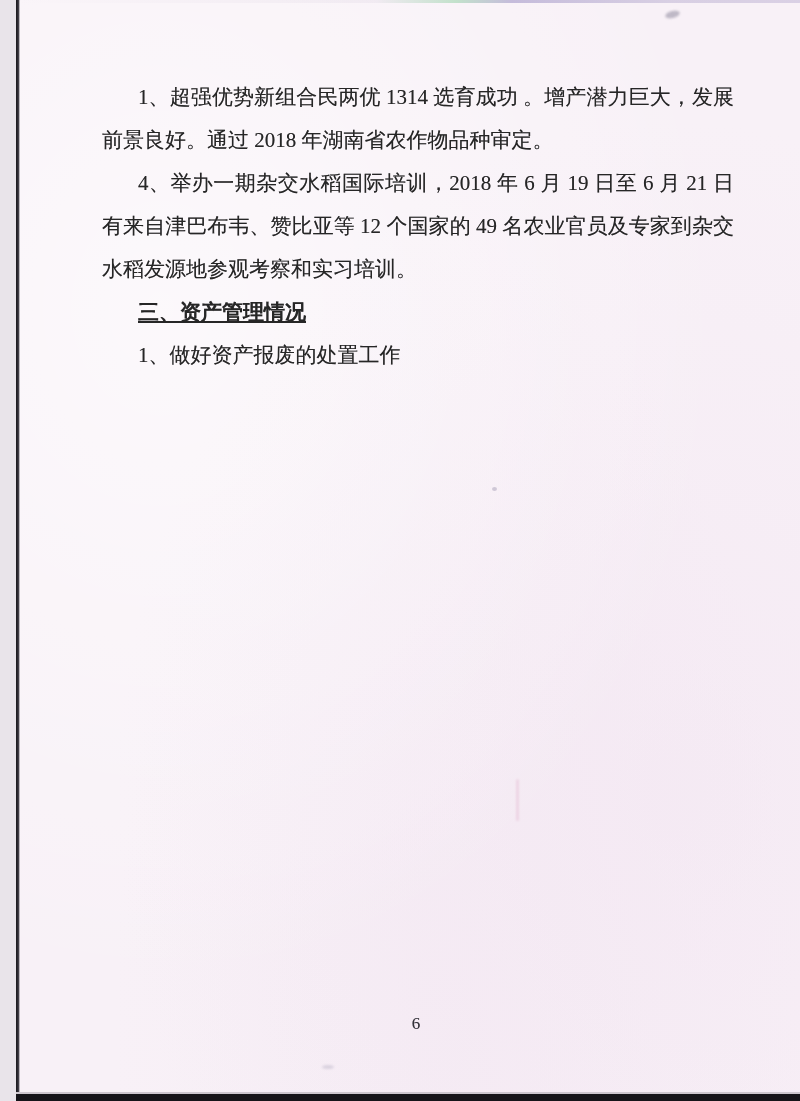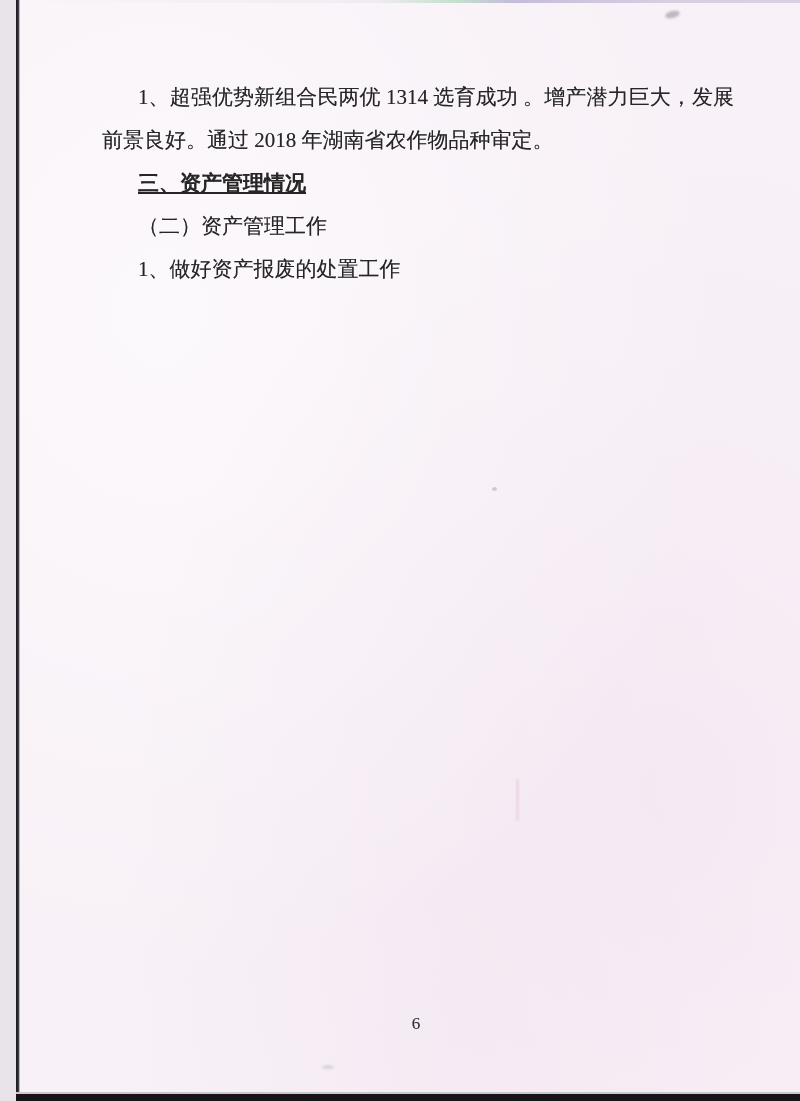--- a/index.html
+++ b/index.html
@@ -107,19 +107,19 @@
   <div class="edge-right"></div>
   <div class="edge-bottom"></div>
 
   <div class="smudge smudge-1"></div>
   <div class="smudge smudge-2"></div>
   <div class="smudge smudge-3"></div>
   <div class="smudge smudge-4"></div>
 
   <div class="doc-body" id="doc-body">
       <p class="para body">1、超强优势新组合民两优 1314 选育成功 。增产潜力巨大，发展前景良好。通过 2018 年湖南省农作物品种审定。</p>
+      <p class="para body">4、举办一期杂交水稻国际培训，2018 年 6 月 19 日至 6 月 21 日有来自津巴布韦、赞比亚等 12 个国家的 49 名农业官员及专家到杂交水稻发源地参观考察和实习培训。</p>
       <p class="para heading">三、资产管理情况</p>
-      <p class="para sub">（二）资产管理工作</p>
       <p class="para sub">1、做好资产报废的处置工作</p>
     </div>
 
   <div class="page-number">6</div>
 </div>
 
 </body></html>

